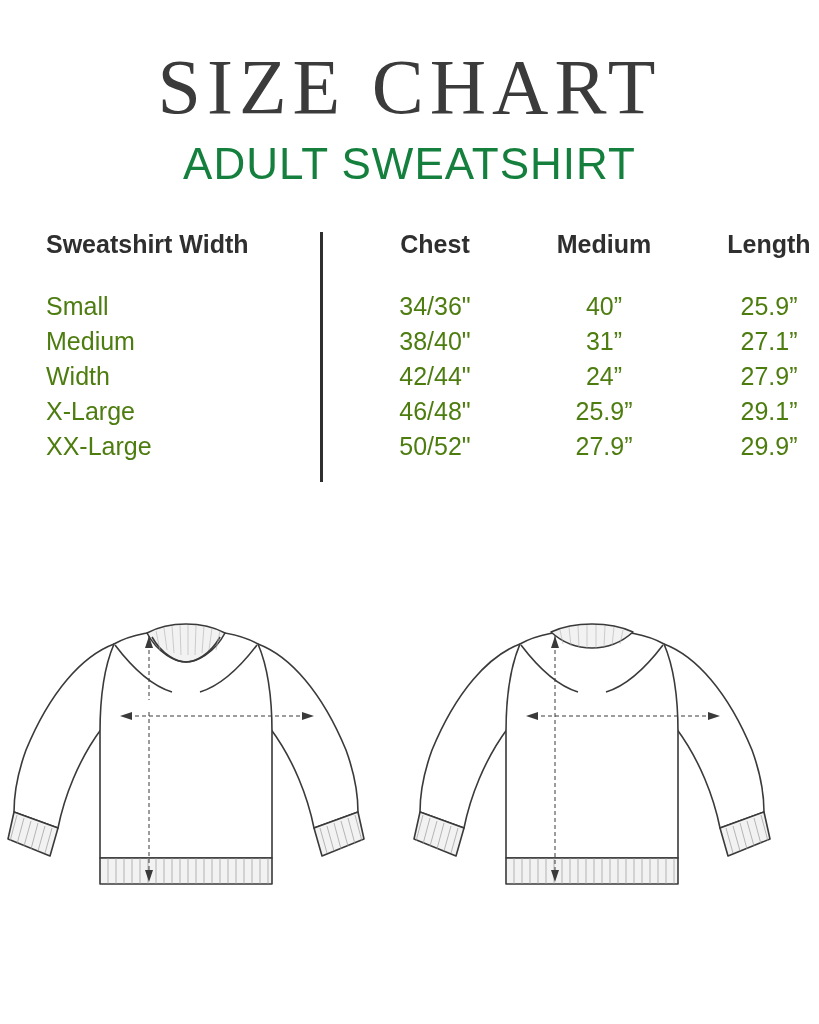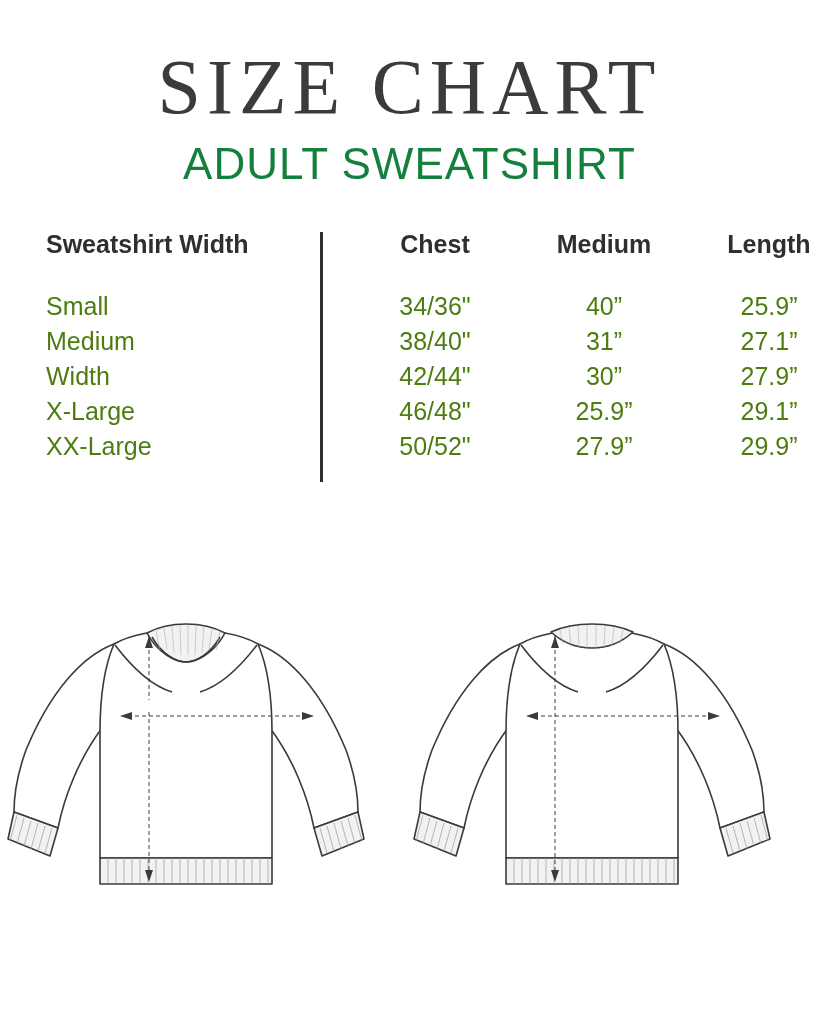--- a/index.html
+++ b/index.html
@@ -138,21 +138,21 @@
         </tr>
         <tr>
           <td class="c-size">Medium</td>
           <td class="c-chest">38/40"</td>
           <td class="c-width">31”</td>
           <td class="c-length">27.1”</td>
         </tr>
         <tr>
           <td class="c-size">Width</td>
           <td class="c-chest">42/44"</td>
-          <td class="c-width">30”</td>
+          <td class="c-width">24”</td>
           <td class="c-length">27.9”</td>
         </tr>
         <tr>
           <td class="c-size">X-Large</td>
           <td class="c-chest">46/48"</td>
           <td class="c-width">25.9”</td>
           <td class="c-length">29.1”</td>
         </tr>
         <tr>
           <td class="c-size">XX-Large</td>

